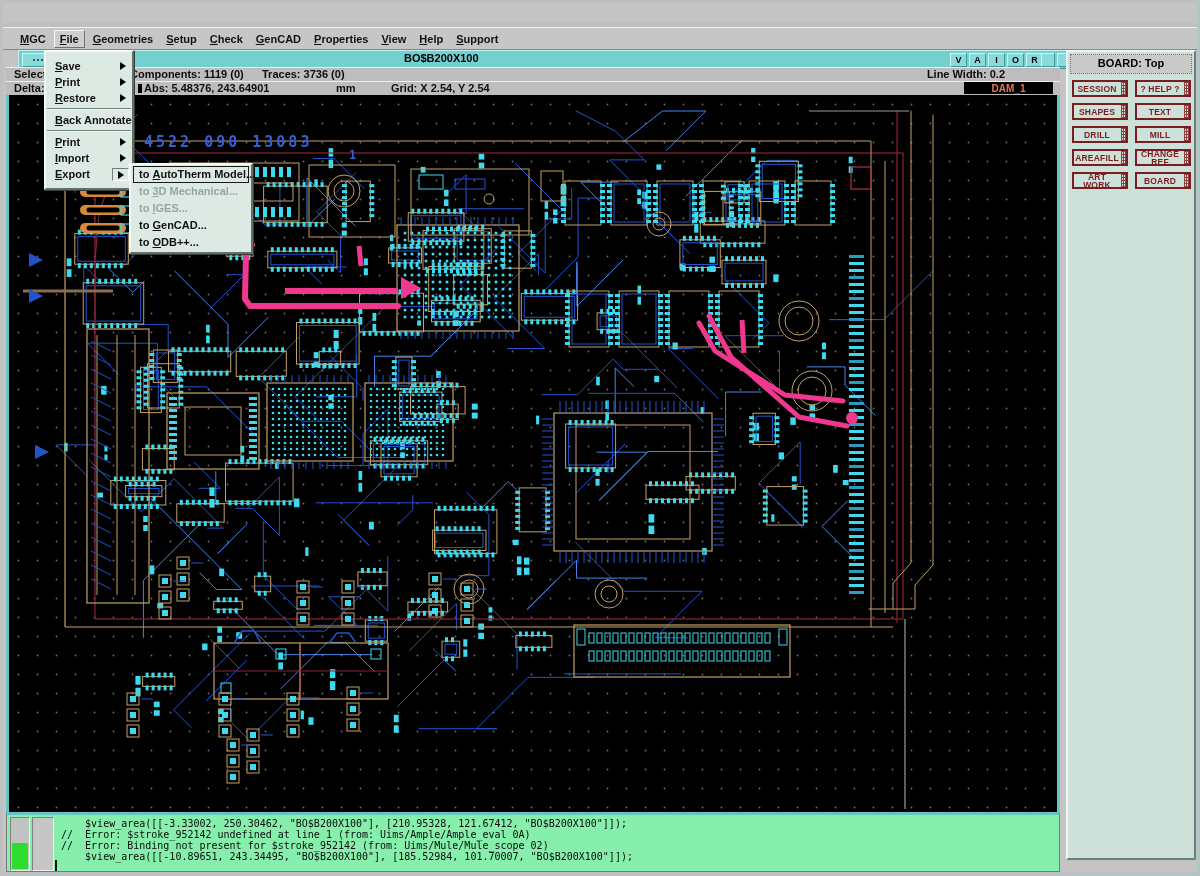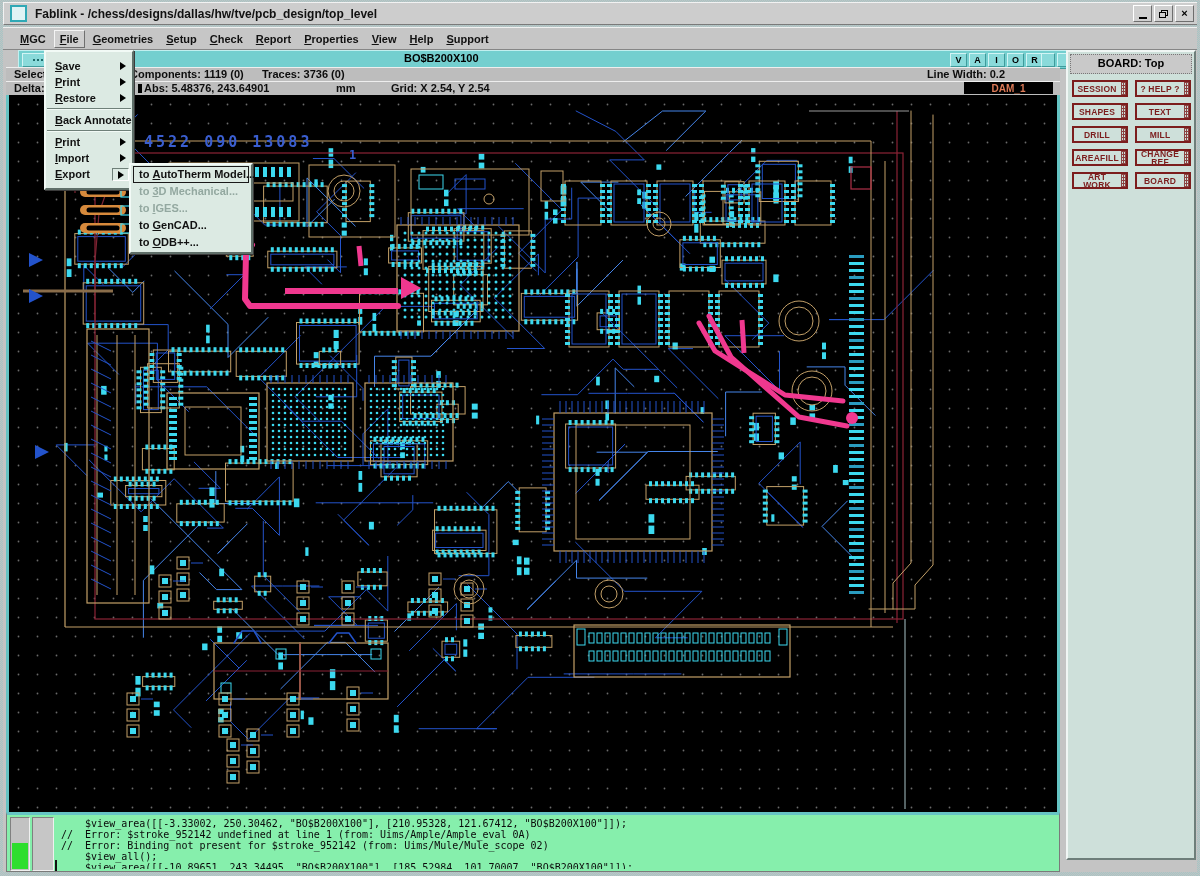--- a/index.html
+++ b/index.html
@@ -117,45 +117,29 @@
 </style>
 </head>
 <body>
 
 <div class="app">
   <div class="edge t dither"></div>
   <div class="edge b dither"></div>
   <div class="edge l dither"></div>
   <div class="edge r dither"></div>
 
-  <div class="titlebar">
-    <div class="app-icon"></div>
-    <div class="win-title">Fablink - /chess/designs/dallas/hw/tve/pcb_design/top_level</div>
-    <div class="win-btns">
-      <div class="wbtn">
-          <span class="minbar"></span>
-        </div>
-      <div class="wbtn">
-          <span class="rest">
-            <i class="b1"></i>
-            <i class="b2"></i>
-          </span>
-        </div>
-      <div class="wbtn">×</div>
-    </div>
-  </div>
   <div class="midstrip dither"></div>
 
   <div class="menubar">
     <span class="mb-item">MGC</span>
     <span class="mb-item active">File</span>
     <span class="mb-item">Geometries</span>
     <span class="mb-item">Setup</span>
     <span class="mb-item">Check</span>
-    <span class="mb-item">Report</span>
+    <span class="mb-item">GenCAD</span>
     <span class="mb-item">Properties</span>
     <span class="mb-item">View</span>
     <span class="mb-item">Help</span>
     <span class="mb-item">Support</span>
   </div>
 
   <div class="design-window">
     <div class="mdi-titlebar">
       <div class="corner-btn">
           <i></i>
@@ -2478,21 +2462,20 @@
     <div class="console">
       <div class="gutter1">
           <div class="green"></div>
         </div>
       <div class="gutter2"></div>
       <div class="caret"></div>
       <div class="console-out">
         <div class="cline">    $view_area([[-3.33002, 250.30462, "BO$B200X100"], [210.95328, 121.67412, "BO$B200X100"]]);</div>
         <div class="cline">//  Error: $stroke_952142 undefined at line 1 (from: Uims/Ample/Ample_eval 0A)</div>
         <div class="cline">//  Error: Binding not present for $stroke_952142 (from: Uims/Mule/Mule_scope 02)</div>
-        <div class="cline">    $view_all();</div>
         <div class="cline">    $view_area([[-10.89651, 243.34495, "BO$B200X100"], [185.52984, 101.70007, "BO$B200X100"]]);</div>
       </div>
     </div>
   </div>
 
   <div class="board-panel">
     <div class="bp-header">BOARD: Top</div>
     <div class="bp-grid">
       <div class="bp-btn">SESSION</div>
       <div class="bp-btn">? HELP ?</div>

